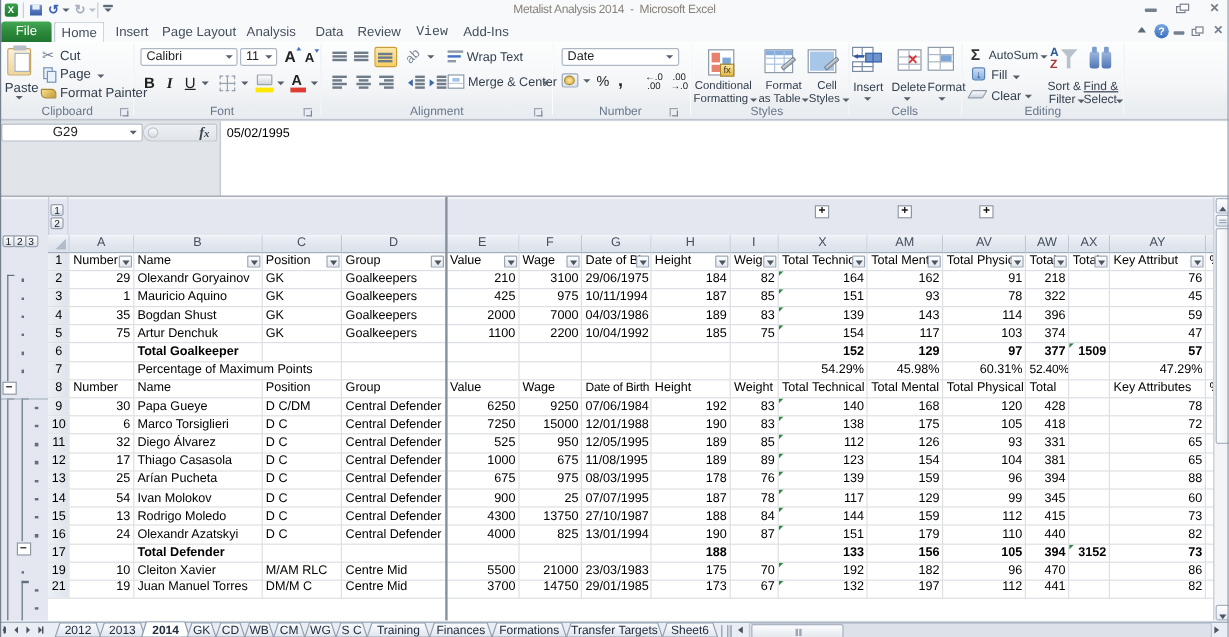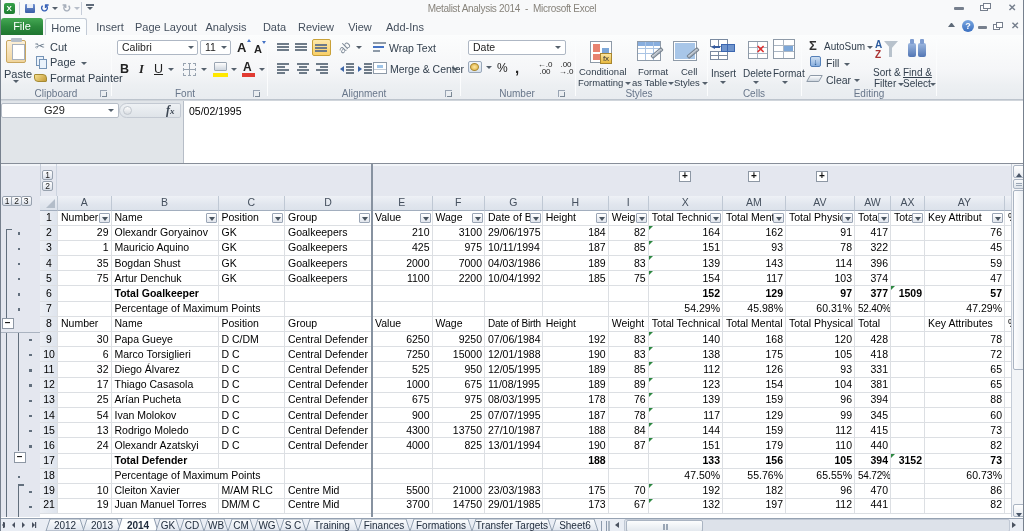--- a/index.html
+++ b/index.html
@@ -76,21 +76,21 @@
 <div class="abs" style="left:1008px;top:3px;width:10px;height:10px;color:#767f8d;font-weight:bold;font-size:10px;line-height:10px;">✕</div>
 </div>
 <div class="abs tabrow">
 <div class="filetab">File</div>
 <div class="rtab active" style="left:45px;width:42px;">Home</div>
 <div class="rtab" style="left:94px;width:32px;">Insert</div>
 <div class="rtab" style="left:135px;width:56px;">Page Layout</div>
 <div class="rtab" style="left:203px;width:46px;">Analysis</div>
 <div class="rtab" style="left:259px;width:31px;">Data</div>
 <div class="rtab" style="left:297px;width:38px;">Review</div>
-<div class="rtab" style="left:345px;width:30px;">View</div>
+<div class="rtab" style="left:345px;width:30px;font-family:Liberation Mono, monospace;">View</div>
 <div class="rtab" style="left:383px;width:44px;">Add-Ins</div>
 <div class="abs" style="left:948px;top:5px;width:7px;height:4px;border-left:3.5px solid transparent;border-right:3.5px solid transparent;border-bottom:4px solid #5e6a78;"></div>
 <div class="abs" style="left:962px;top:2px;width:12px;height:12px;border-radius:50%;background:linear-gradient(#7aa7e0,#3a6fc0);color:#fff;font-size:9px;text-align:center;line-height:12px;font-weight:bold;">?</div>
 <div class="abs" style="left:978px;top:8px;width:9px;height:3px;background:#767f8d;border-radius:1px;"></div>
 <div class="abs" style="left:993px;top:6px;width:7px;height:6px;border:1.2px solid #767f8d;background:#fff;"></div>
 <div class="abs" style="left:996px;top:4px;width:7px;height:6px;border:1.2px solid #767f8d;background:#fff;"></div>
 <div class="abs" style="left:1011px;top:3px;font-size:10px;line-height:10px;color:#767f8d;font-weight:bold;">✕</div>
 </div>
 <div class="abs ribbon">
 <div class="gsep" style="left:111px"></div>
@@ -444,21 +444,21 @@
             <td>GK</td>
             <td>Goalkeepers</td>
             <td class="ar">210</td>
             <td class="ar">3100</td>
             <td class="ar">29/06/1975</td>
             <td class="ar">184</td>
             <td class="ar">82</td>
             <td class="ar rel"><span class="gt"></span>164</td>
             <td class="ar">162</td>
             <td class="ar">91</td>
-            <td class="ar">417</td>
+            <td class="ar">218</td>
             <td class="ar"></td>
             <td class="ar">76</td>
             <td></td>
           </tr>
 <tr style="height:15.2px">
             <td class="rh">3</td>
             <td class="ar">1</td>
             <td>Mauricio Aquino</td>
             <td>GK</td>
             <td>Goalkeepers</td>
@@ -733,39 +733,20 @@
             <td class="ar"></td>
             <td class="ar">188</td>
             <td class="ar"></td>
             <td class="ar">133</td>
             <td class="ar">156</td>
             <td class="ar">105</td>
             <td class="ar">394</td>
             <td class="ar rel"><span class="gt"></span>3152</td>
             <td class="ar">73</td>
             <td></td>
-          </tr>
-<tr style="height:15.2px">
-            <td class="rh">18</td>
-            <td class="ar tb"></td>
-            <td class="tb ov">Percentage of Maximum Points</td>
-            <td class="tb"></td>
-            <td class="tb"></td>
-            <td class="ar tb"></td>
-            <td class="ar tb"></td>
-            <td class="ar tb"></td>
-            <td class="ar tb"></td>
-            <td class="ar tb"></td>
-            <td class="ar tb">47.50%</td>
-            <td class="ar tb">55.76%</td>
-            <td class="ar tb">65.55%</td>
-            <td class="ar tb sm">54.72%</td>
-            <td class="ar tb"></td>
-            <td class="ar tb">60.73%</td>
-            <td class="tb"></td>
           </tr>
 <tr style="height:15.2px">
             <td class="rh">19</td>
             <td class="ar">10</td>
             <td>Cleiton Xavier</td>
             <td>M/AM RLC</td>
             <td>Centre Mid</td>
             <td class="ar">5500</td>
             <td class="ar">21000</td>
             <td class="ar">23/03/1983</td>

